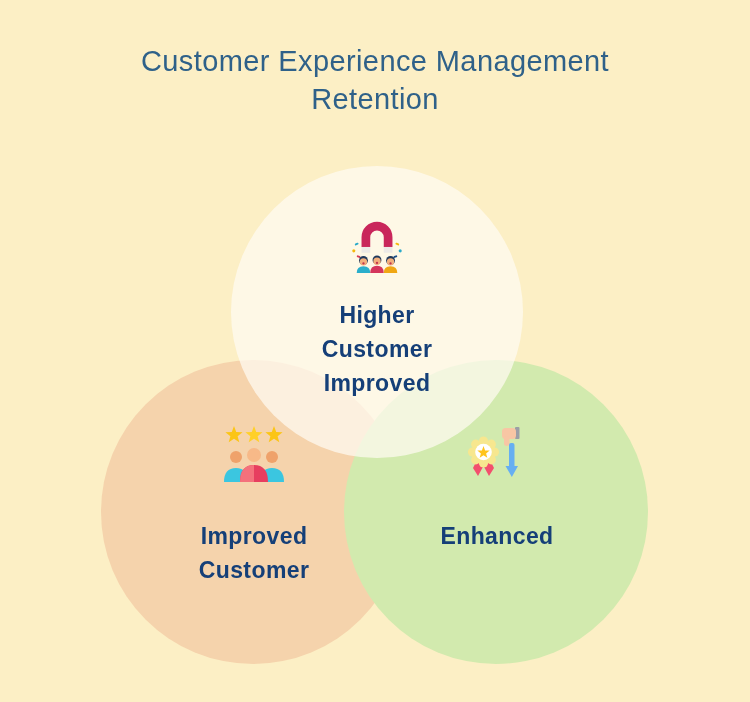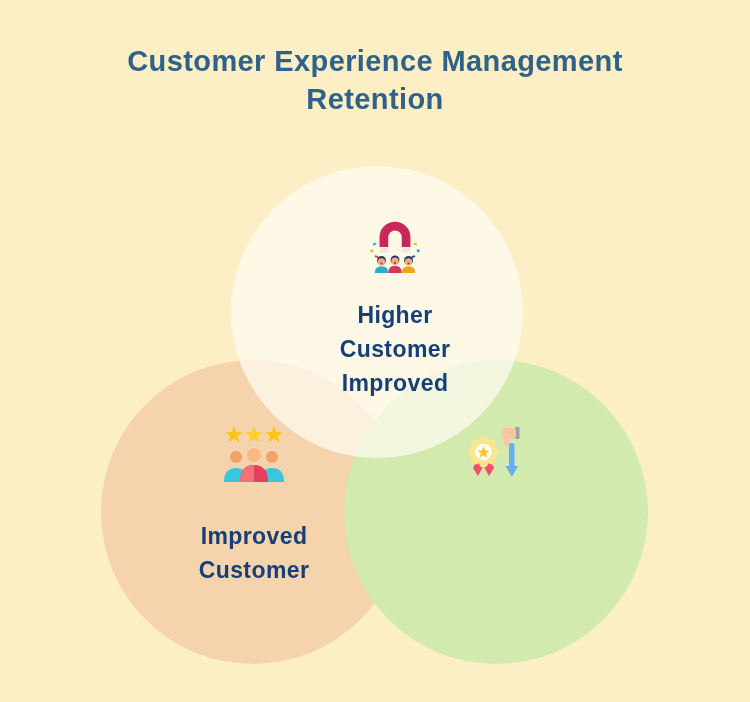--- a/index.html
+++ b/index.html
@@ -14,21 +14,21 @@
     background:var(--background,#FCEFC5);
     overflow:hidden;
   }
   .title{
     position:absolute;
     top:42px;left:0;right:0;
     margin:0;
     text-align:center;
     color:var(--title-text,#2F6189);
     font-size:29px;
-    font-weight:700;
+    font-weight:400;
     letter-spacing:.4px;
     line-height:38px;
   }
   .title span{display:block;}
   .circle{
     position:absolute;
     border-radius:50%;
   }
   .circle-left{
     left:101px;top:360px;width:304px;height:304px;
@@ -46,21 +46,21 @@
     z-index:3;
   }
   .benefit{
     position:absolute;
     width:224px;
     display:flex;
     flex-direction:column;
     align-items:center;
     z-index:4;
   }
-  .benefit-top{left:283px;top:217px;}
+  .benefit-top{left:265px;top:217px;}
   .benefit-left{left:142px;top:424px;}
   .benefit-right{left:385px;top:424px;}
   .icon-box{
     height:58px;
     display:flex;
     align-items:center;
     justify-content:center;
   }
   .benefit-top .label{margin-top:23px;}
   .benefit-left .label,.benefit-right .label{margin-top:37px;}
@@ -177,16 +177,17 @@
             <circle cx="9.7" cy="35.8" r="4.6"></circle>
           <circle cx="6.5" cy="28" r="4.6"></circle>
             <circle cx="9.7" cy="20.2" r="4.6"></circle>
           <circle cx="17.5" cy="28" r="12"></circle>
         </g>
         <circle cx="17.5" cy="28" r="8.3" fill="#FFFFFF"></circle>
         <polygon transform="translate(17.5,28.6) scale(0.72)" fill="#FFC41D" points="0,-9 2.23,-3.07 8.56,-2.78 3.61,1.17 5.29,7.28 0,3.8 -5.29,7.28 -3.61,1.17 -8.56,-2.78 -2.23,-3.07"></polygon>
       </svg>
     </div>
     <div class="label">
+      <span>Enhanced</span>
     </div>
   </div>
 
 </div>
 
 </body></html>

